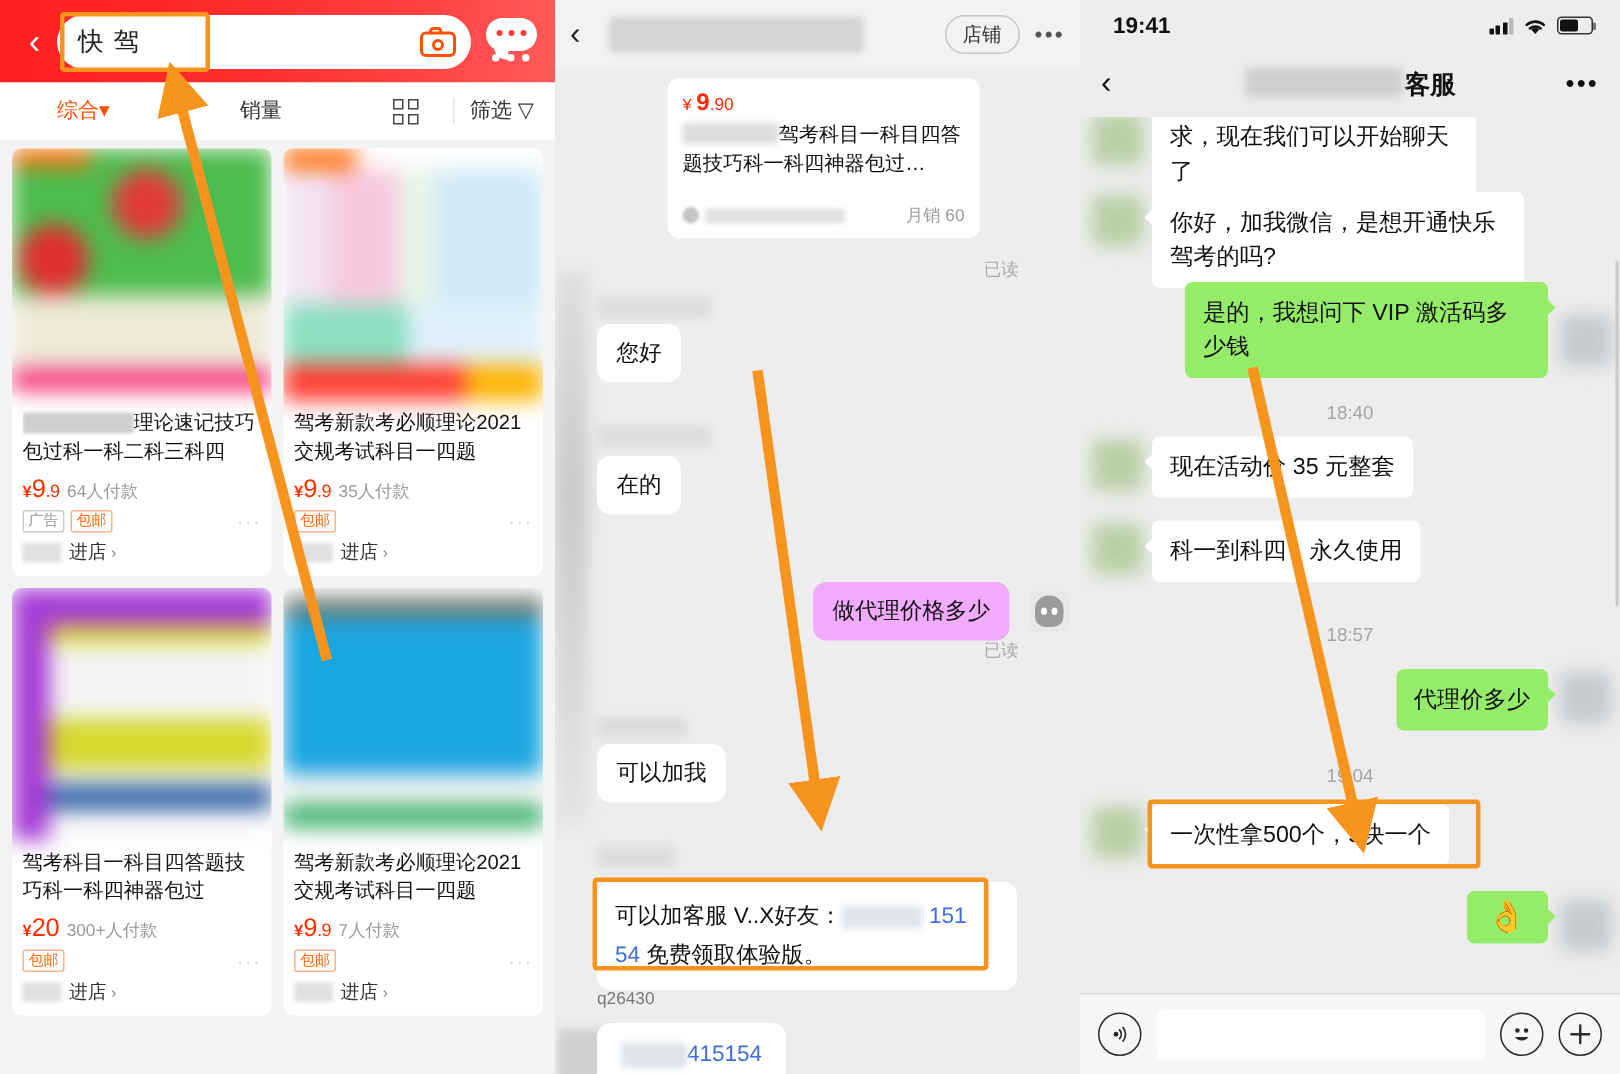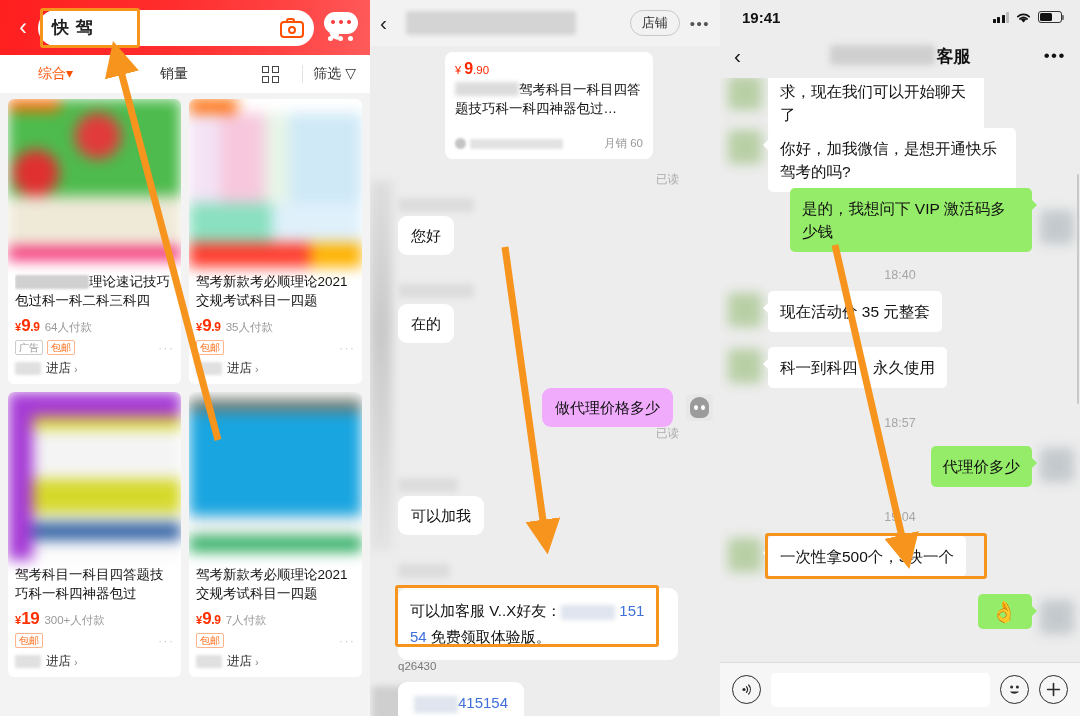--- a/index.html
+++ b/index.html
@@ -15,21 +15,21 @@
   .tb-header {
     position: relative; height: 55px;
     background: linear-gradient(100deg, #ff1f1f 0%, #ff2d2d 45%, #ff4242 75%, #ff5b5b 100%);
     display: flex; align-items: center; padding: 0 8px;
   }
   .tb-back { width: 30px; color: #fff; font-size: 23px; text-align: center; line-height: 1; font-weight: 300; }
   .tb-searchbar {
     flex: 1; height: 36px; background: #fff; border-radius: 18px;
     display: flex; align-items: center; padding: 0 10px 0 14px; position: relative;
   }
-  .tb-query { font-size: 17px; color: #222; letter-spacing: 1px; white-space: nowrap; font-weight: bold; }
+  .tb-query { font-size: 17px; color: #222; letter-spacing: 1px; white-space: nowrap; }
   .blur-chip { display: inline-block; background: #d0d0d0; border-radius: 2px;
     vertical-align: middle; filter: blur(1.2px); }
   .tb-cam { margin-left: auto; width: 24px; height: 21px; position: relative; }
   .tb-cam .body { position: absolute; left: 0; top: 4px; width: 24px; height: 17px;
     border: 2px solid #ff5000; border-radius: 4px; }
   .tb-cam .lens { position: absolute; left: 8px; top: 9px; width: 8px; height: 8px;
     border: 2px solid #ff5000; border-radius: 50%; }
   .tb-cam .hump { position: absolute; left: 6px; top: 1px; width: 9px; height: 5px;
     border: 2px solid #ff5000; border-bottom: none; border-radius: 3px 3px 0 0; }
   .tb-chatico { width: 42px; height: 34px; margin-left: 6px; position: relative; }
@@ -55,21 +55,21 @@
   .tb-tab-4 { position: absolute; right: 14px; }
   .tb-div { position: absolute; left: 302px; top: 10px; width: 1px; height: 18px; background: #e2e2e2; }
 
   .tb-grid-products { padding: 6px 8px; display: grid; grid-template-columns: 1fr 1fr; gap: 8px; }
   .tb-card { background: #fff; border-radius: 6px; overflow: hidden; }
   .tb-thumb { height: 168px; width: 100%; filter: blur(7px); position: relative; overflow: hidden; }
   .tb-info { padding: 5px 7px 7px; }
   .tb-title { font-size: 13.5px; line-height: 19px; color: #111; height: 38px; overflow: hidden; }
   .tb-price-row { display: flex; align-items: baseline; margin-top: 6px; }
   .tb-cur { color: #ff3000; font-size: 11px; font-weight: bold; }
-  .tb-price { color: #ff3000; font-size: 17px; font-weight: bold; letter-spacing: -0.3px; }
+  .tb-price { color: #ff3000; font-size: 17px; font-weight: normal; letter-spacing: -0.3px; }
   .tb-price .dec { font-size: 12px; }
   .tb-sold { font-size: 11.5px; color: #999; margin-left: 5px; }
   .tb-badges { display: flex; align-items: center; gap: 4px; margin-top: 4px; height: 15px; }
   .tb-badge { font-size: 10px; border: 1px solid #ffb38a; color: #ff6a12; border-radius: 2px; padding: 0 3px; line-height: 13px; }
   .tb-badge.grey { border-color: #ccc; color: #999; }
   .tb-dots { margin-left: auto; color: #ccc; font-size: 13px; letter-spacing: 1px; }
   .tb-shop { display: flex; align-items: center; margin-top: 5px; font-size: 12.5px; color: #333; }
   .tb-shop .sblur { width: 26px; height: 13px; background: #e0e0e0; border-radius: 2px; filter: blur(1.5px); margin-right: 5px; }
   .tb-shop .arrow { font-size: 11px; color: #888; margin-left: 3px; }
 
@@ -265,21 +265,21 @@
 
     <div class="tb-card">
       <div class="tb-thumb" style="background:
           linear-gradient(180deg,#d6d92b 0 22%,#f4f4f4 22% 52%,#d6d92b 52% 72%,#f0f0f0 72% 78%,#2e5fa3 78% 88%,#fafafa 88%),
           #fff;
           box-shadow: inset 55px 55px 0 -30px #a63bd6;"></div>
       <div class="tb-info">
         <div class="tb-title">驾考科目一科目四答题技巧科一科四神器包过</div>
         <div class="tb-price-row">
           <span class="tb-cur">¥</span>
-          <span class="tb-price"><span>19</span><span class="dec"></span></span>
+          <span class="tb-price"><span>20</span><span class="dec"></span></span>
           <span class="tb-sold">300+人付款</span>
         </div>
         <div class="tb-badges">
           <span class="tb-badge">包邮</span>
           <span class="tb-dots">···</span>
         </div>
         <div class="tb-shop">
           <span class="sblur"></span>
           <span>进店</span>
           <span class="arrow">›</span>

